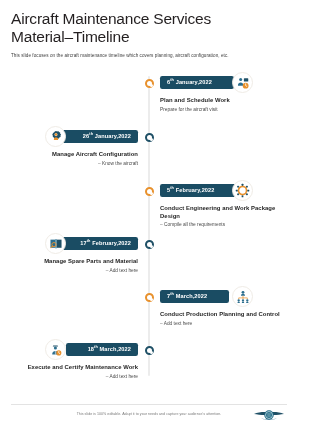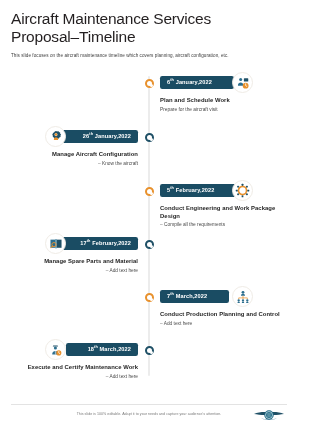--- a/index.html
+++ b/index.html
@@ -147,21 +147,21 @@
   }
 </style>
 </head>
 <body>
 
 <div class="slide">
 
   <div class="header">
     <div class="title">
       <div>Aircraft Maintenance Services</div>
-      <div>Proposal–Timeline</div>
+      <div>Material–Timeline</div>
     </div>
     <div class="subtitle">This slide focuses on the aircraft maintenance timeline which covers planning, aircraft configuration, etc.</div>
   </div>
 
   <div class="timeline">
     <div class="spine"></div>
 
     <div class="row" style="top:0px;">
       <div class="node orange" style="top:7px;"></div>
       <div class="block-right">

